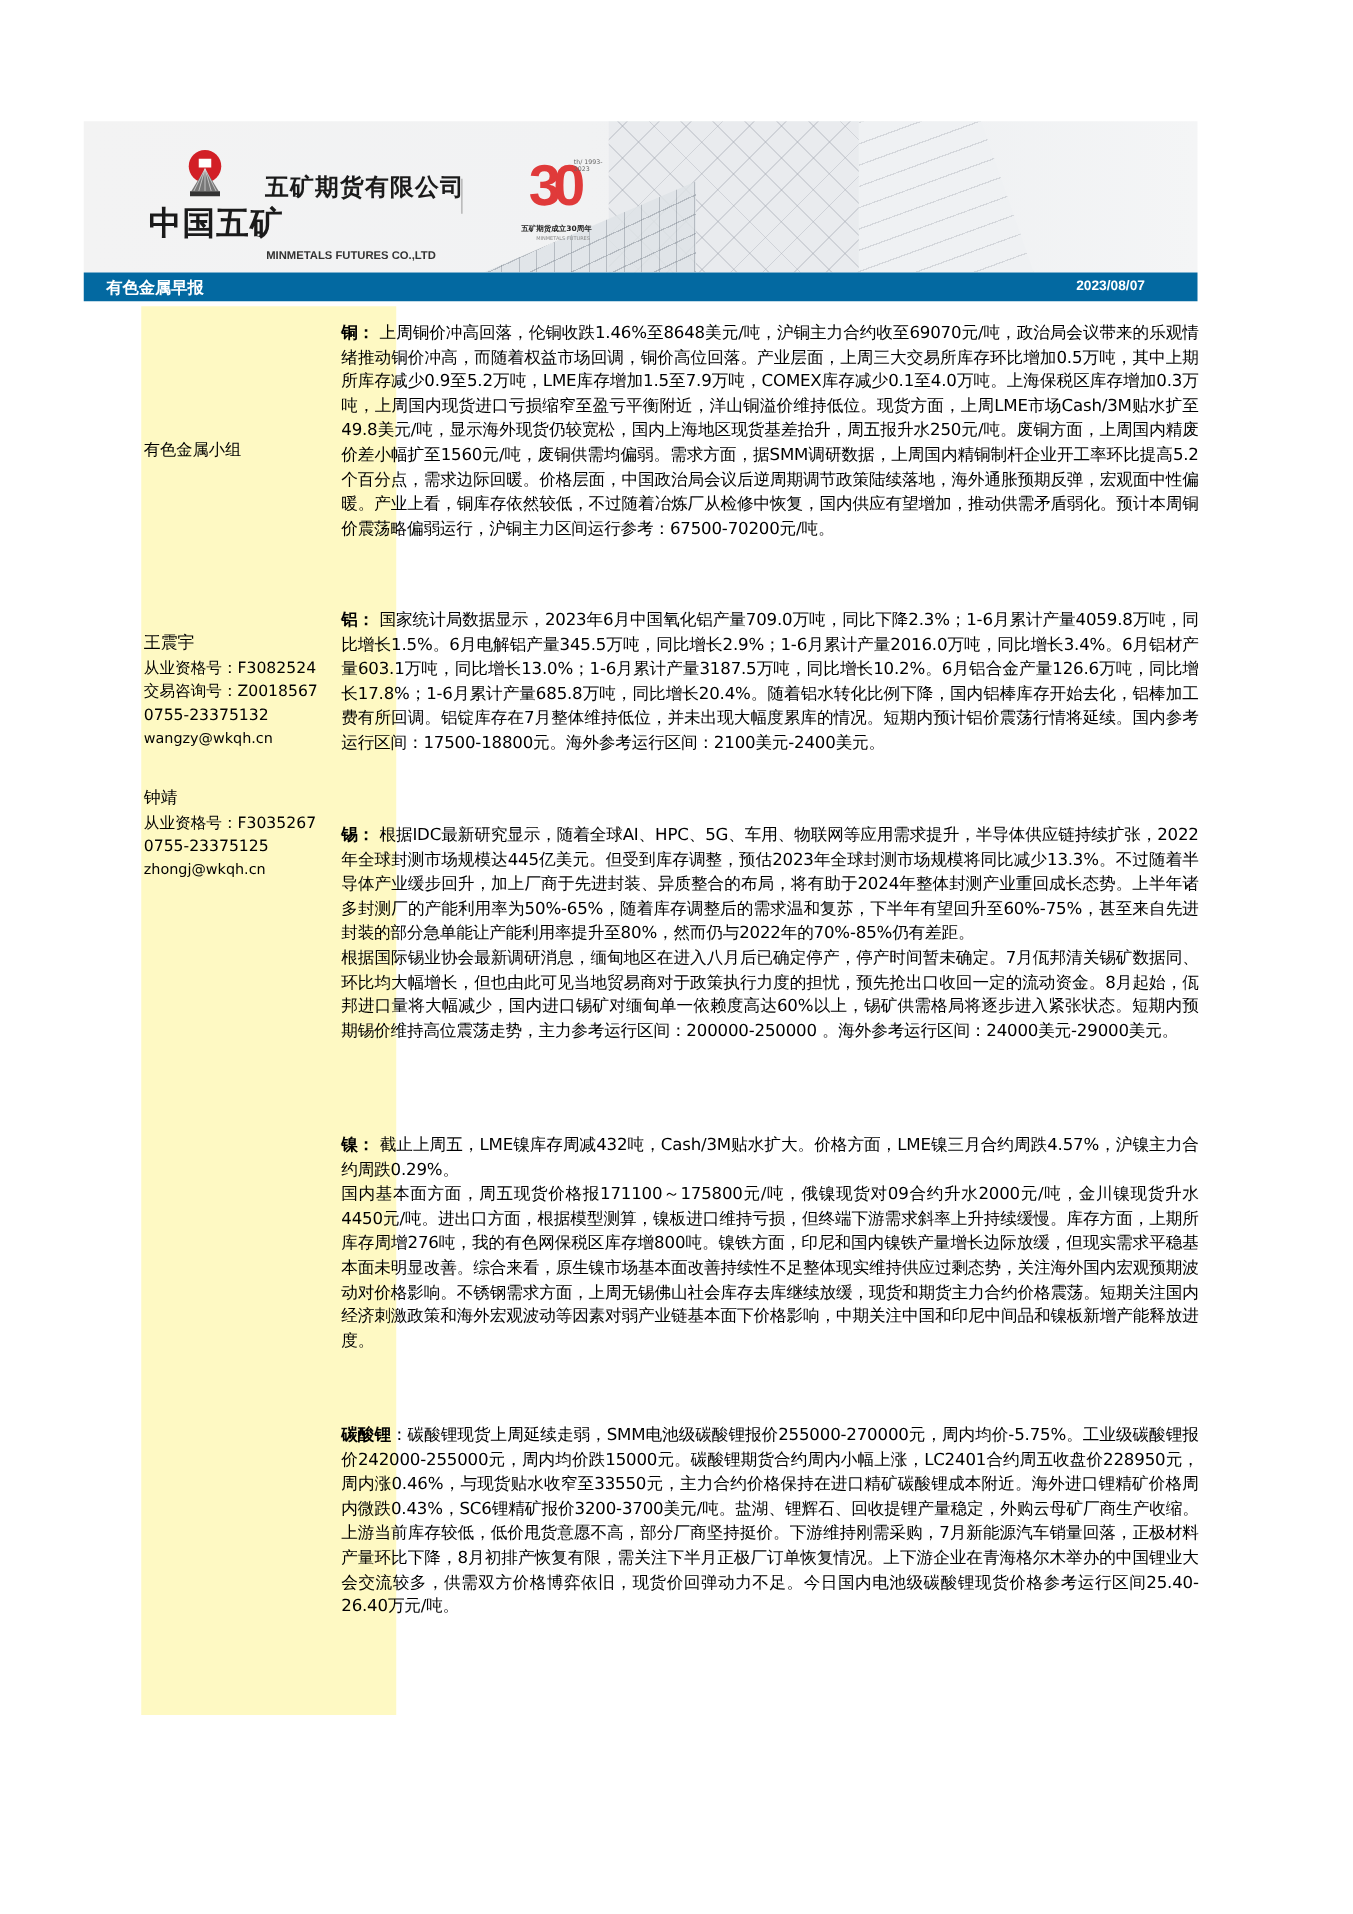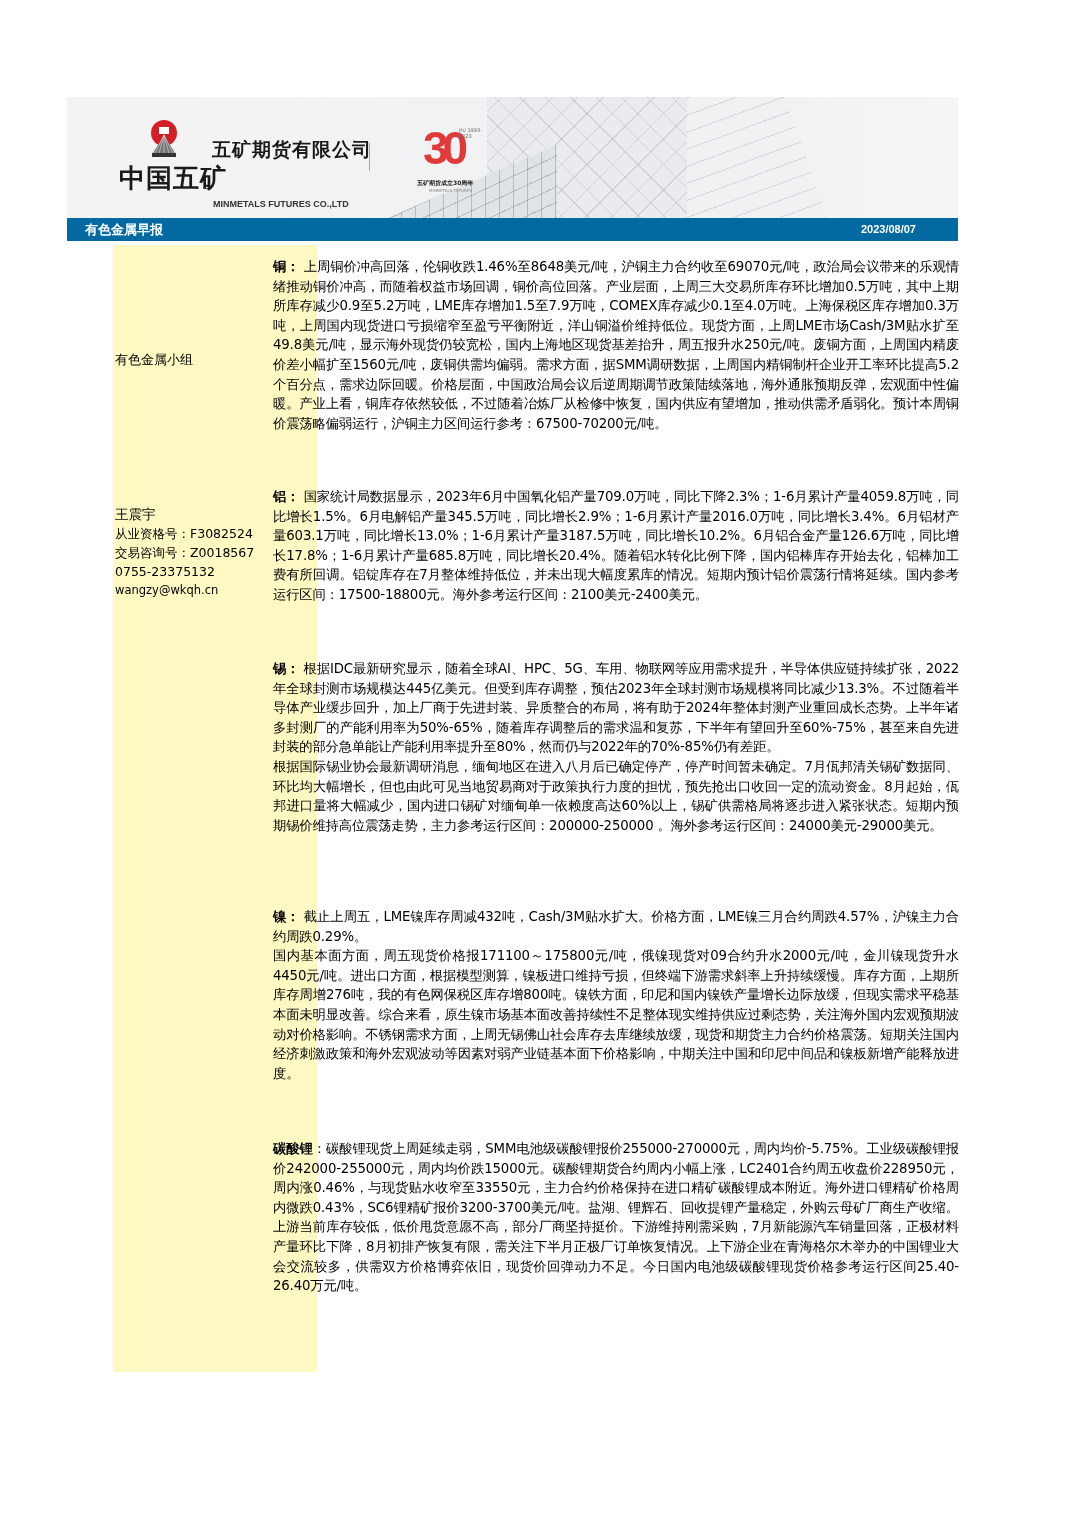--- a/index.html
+++ b/index.html
@@ -95,20 +95,26 @@
 
 
   <div class="analyst" style="top:260px;">
     <div class="nm">王震宇</div>
     <div>从业资格号：F3082524</div>
     <div>交易咨询号：Z0018567</div>
     <div class="mono">0755-23375132</div>
     <div class="mail">wangzy@wkqh.cn</div>
   </div>
 
+  <div class="analyst" style="top:384px;">
+    <div class="nm">钟靖</div>
+    <div>从业资格号：F3035267</div>
+    <div class="mono">0755-23375125</div>
+    <div class="mail">zhongj@wkqh.cn</div>
+  </div>
 </div>
 
 <div class="content">
 
   <div class="section" style="top:0;">
     <p class="para"><b>铜：</b><span> 上周铜价冲高回落，伦铜收跌1.46%至8648美元/吨，沪铜主力合约收至69070元/吨，政治局会议带来的乐观情绪推动铜价冲高，而随着权益市场回调，铜价高位回落。产业层面，上周三大交易所库存环比增加0.5万吨，其中上期所库存减少0.9至5.2万吨，LME库存增加1.5至7.9万吨，COMEX库存减少0.1至4.0万吨。上海保税区库存增加0.3万吨，上周国内现货进口亏损缩窄至盈亏平衡附近，洋山铜溢价维持低位。现货方面，上周LME市场Cash/3M贴水扩至49.8美元/吨，显示海外现货仍较宽松，国内上海地区现货基差抬升，周五报升水250元/吨。废铜方面，上周国内精废价差小幅扩至1560元/吨，废铜供需均偏弱。需求方面，据SMM调研数据，上周国内精铜制杆企业开工率环比提高5.2个百分点，需求边际回暖。价格层面，中国政治局会议后逆周期调节政策陆续落地，海外通胀预期反弹，宏观面中性偏暖。产业上看，铜库存依然较低，不过随着冶炼厂从检修中恢复，国内供应有望增加，推动供需矛盾弱化。预计本周铜价震荡略偏弱运行，沪铜主力区间运行参考：67500-70200元/吨。</span></p>
   </div>
 
   <div class="section" style="top:230px;">
     <p class="para"><b>铝：</b><span> 国家统计局数据显示，2023年6月中国氧化铝产量709.0万吨，同比下降2.3%；1-6月累计产量4059.8万吨，同比增长1.5%。6月电解铝产量345.5万吨，同比增长2.9%；1-6月累计产量2016.0万吨，同比增长3.4%。6月铝材产量603.1万吨，同比增长13.0%；1-6月累计产量3187.5万吨，同比增长10.2%。6月铝合金产量126.6万吨，同比增长17.8%；1-6月累计产量685.8万吨，同比增长20.4%。随着铝水转化比例下降，国内铝棒库存开始去化，铝棒加工费有所回调。铝锭库存在7月整体维持低位，并未出现大幅度累库的情况。短期内预计铝价震荡行情将延续。国内参考运行区间：17500-18800元。海外参考运行区间：2100美元-2400美元。</span></p>

